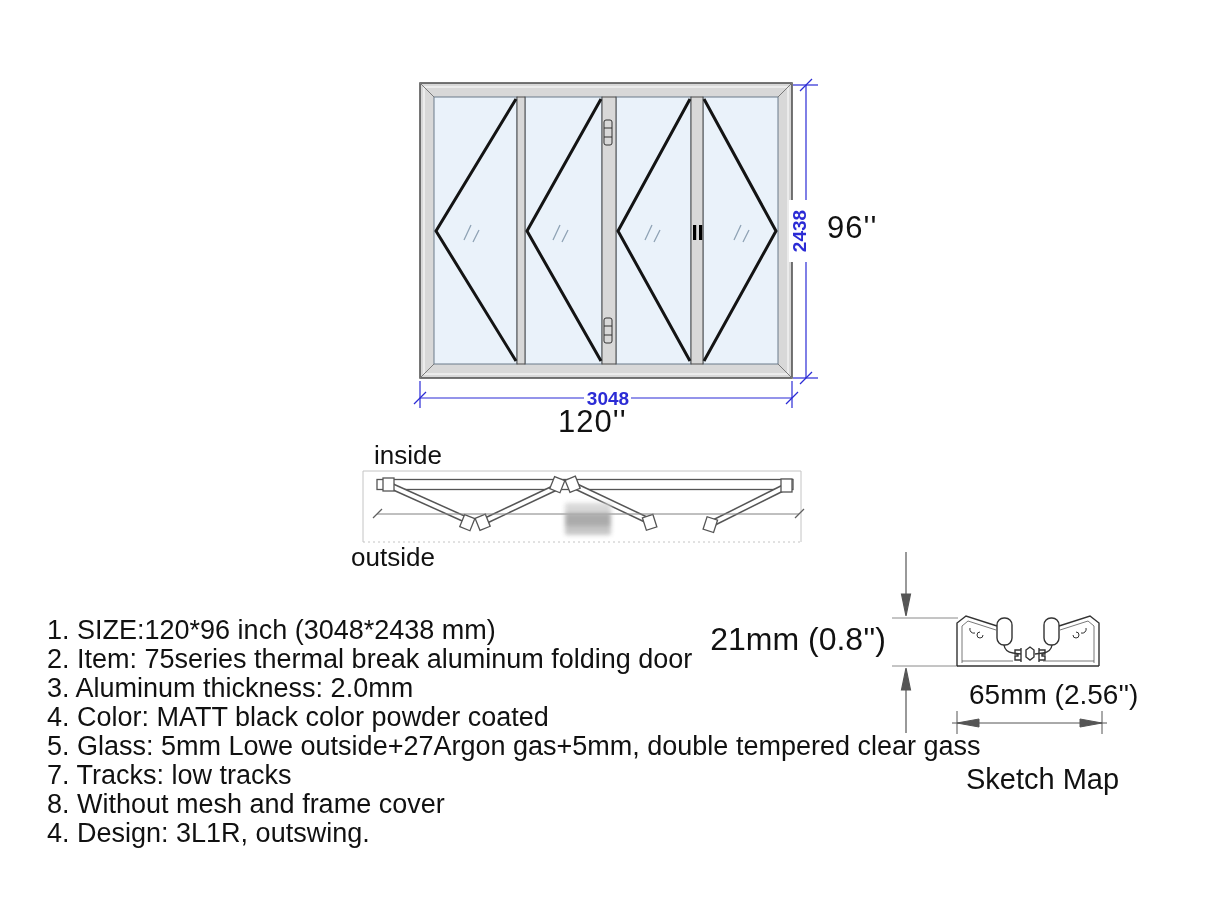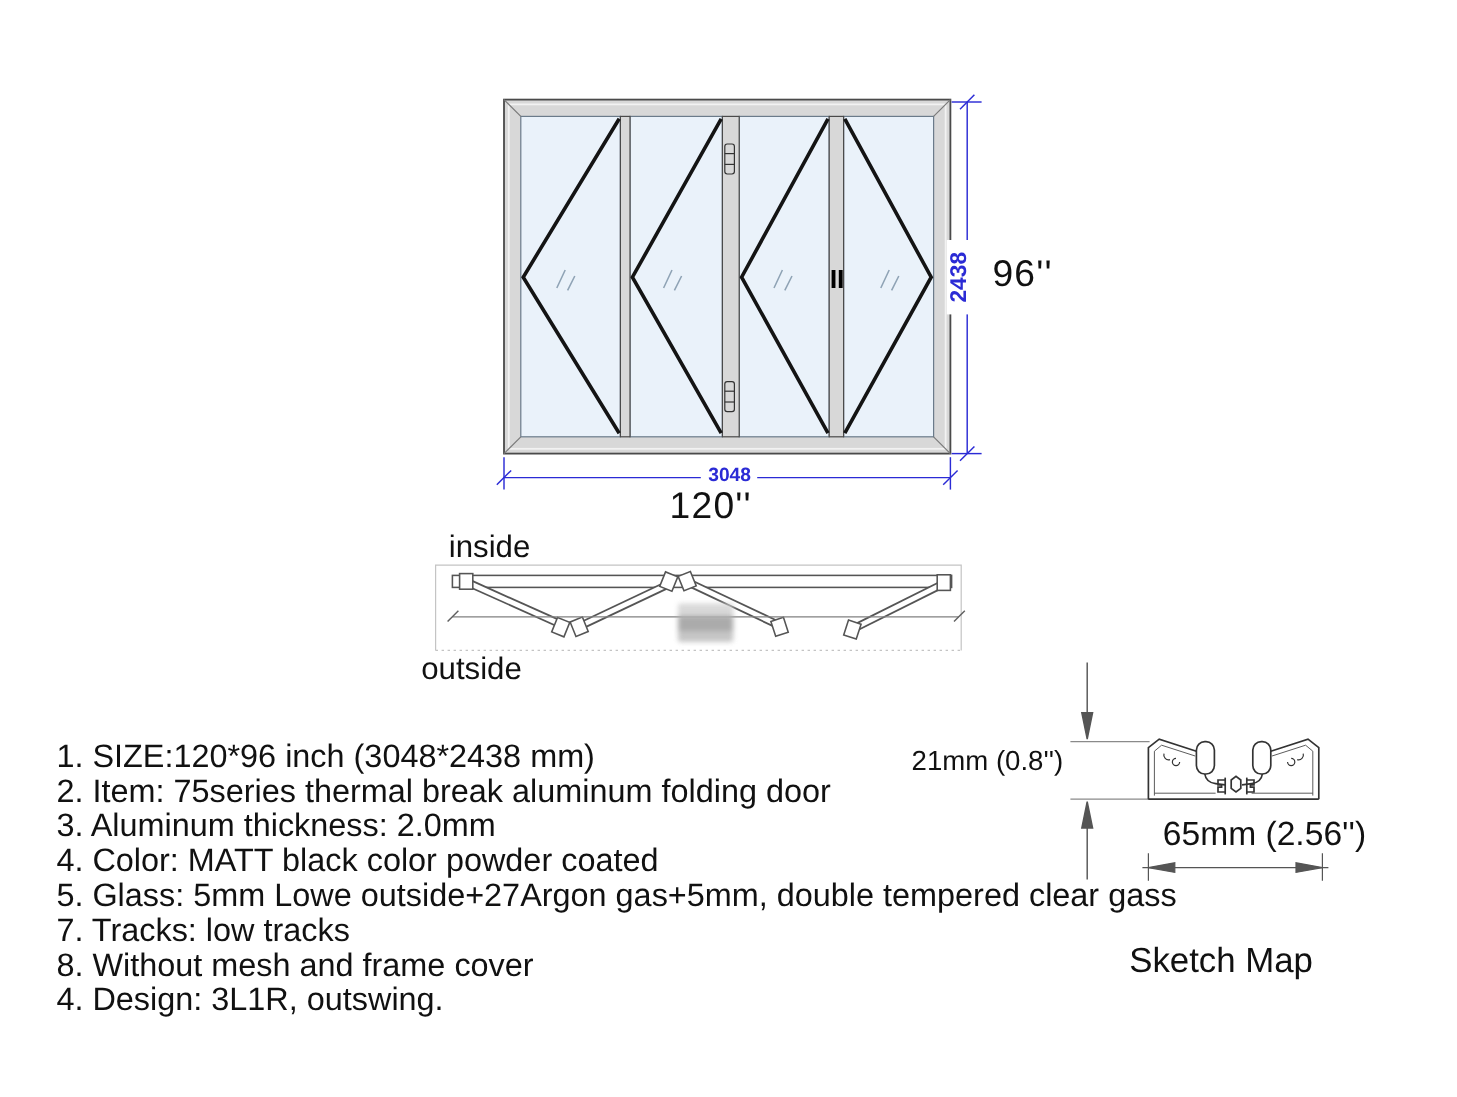--- a/index.html
+++ b/index.html
@@ -87,21 +87,21 @@
       <line x1="792" y1="381" x2="792" y2="408"></line>
       <line x1="420" y1="398" x2="584" y2="398"></line>
       <line x1="631" y1="398" x2="792" y2="398"></line>
       <line x1="414" y1="404" x2="426" y2="392"></line>
       <line x1="786" y1="404" x2="798" y2="392"></line>
     </g>
   </svg>
 
   <div class="abs lbl dim-blue" style="left:769px;top:220px;width:62px;text-align:center;font-size:19px;background:#fff;transform:rotate(-90deg);">2438</div>
   <div class="abs lbl big" style="left:827px;top:210px;">96''</div>
-  <div class="abs lbl dim-blue" style="left:558px;top:388px;width:100px;text-align:center;font-size:16px;">3048</div>
+  <div class="abs lbl dim-blue" style="left:558px;top:388px;width:100px;text-align:center;font-size:19px;">3048</div>
   <div class="abs lbl big" style="left:558px;top:404px;width:100px;">120''</div>
 
   <div class="abs lbl mid" style="left:374px;top:440px;">inside</div>
 
   <svg style="left:355px;top:440px" width="465" height="140" viewBox="355 440 465 140">
 
     <path d="M363,542 L363,471 L801,471 L801,542" fill="none" stroke="#c4c4c4" stroke-width="1"></path>
     <line x1="363" y1="542" x2="801" y2="542" stroke="#c4c4c4" stroke-width="1" stroke-dasharray="2,3"></line>
 
     <rect x="377" y="479.5" width="416" height="10" fill="#ffffff" stroke="#555" stroke-width="1.3"></rect>
@@ -181,23 +181,23 @@
 
     <g stroke="#555" stroke-width="1" fill="#555">
       <line x1="957" y1="711" x2="957" y2="734"></line>
       <line x1="1102" y1="711" x2="1102" y2="734"></line>
       <line x1="952" y1="723" x2="1107" y2="723"></line>
       <polygon points="957,723 979,719 979,727"></polygon>
       <polygon points="1102,723 1080,719 1080,727"></polygon>
     </g>
   </svg>
 
-  <div class="abs lbl" style="left:690px;top:621px;width:196px;text-align:right;font-size:23px;">21mm (0.8'')</div>
+  <div class="abs lbl" style="left:690px;top:621px;width:196px;text-align:right;font-size:32px;">21mm (0.8'')</div>
   <div class="abs lbl" style="left:933px;top:679px;font-size:28px;margin-left:36px;">65mm (2.56'')</div>
-  <div class="abs lbl" style="left:941px;top:763px;font-size:29px;margin-top:22px;">Sketch Map</div>
+  <div class="abs lbl" style="left:966px;top:763px;font-size:29px;">Sketch Map</div>
 
   <div class="specs">
     <div>1. SIZE:120*96 inch (3048*2438 mm)</div>
     <div>2. Item: 75series thermal break aluminum folding door</div>
     <div>3. Aluminum thickness: 2.0mm</div>
     <div>4. Color: MATT black color powder coated</div>
     <div>5. Glass: 5mm Lowe outside+27Argon gas+5mm, double tempered clear gass</div>
     <div>7. Tracks: low tracks</div>
     <div>8. Without mesh and frame cover</div>
     <div>4. Design: 3L1R, outswing.</div>

